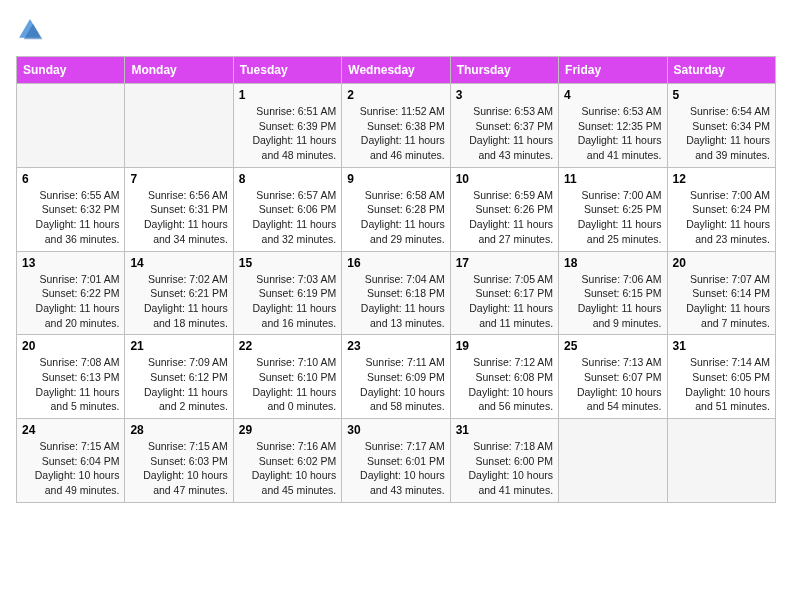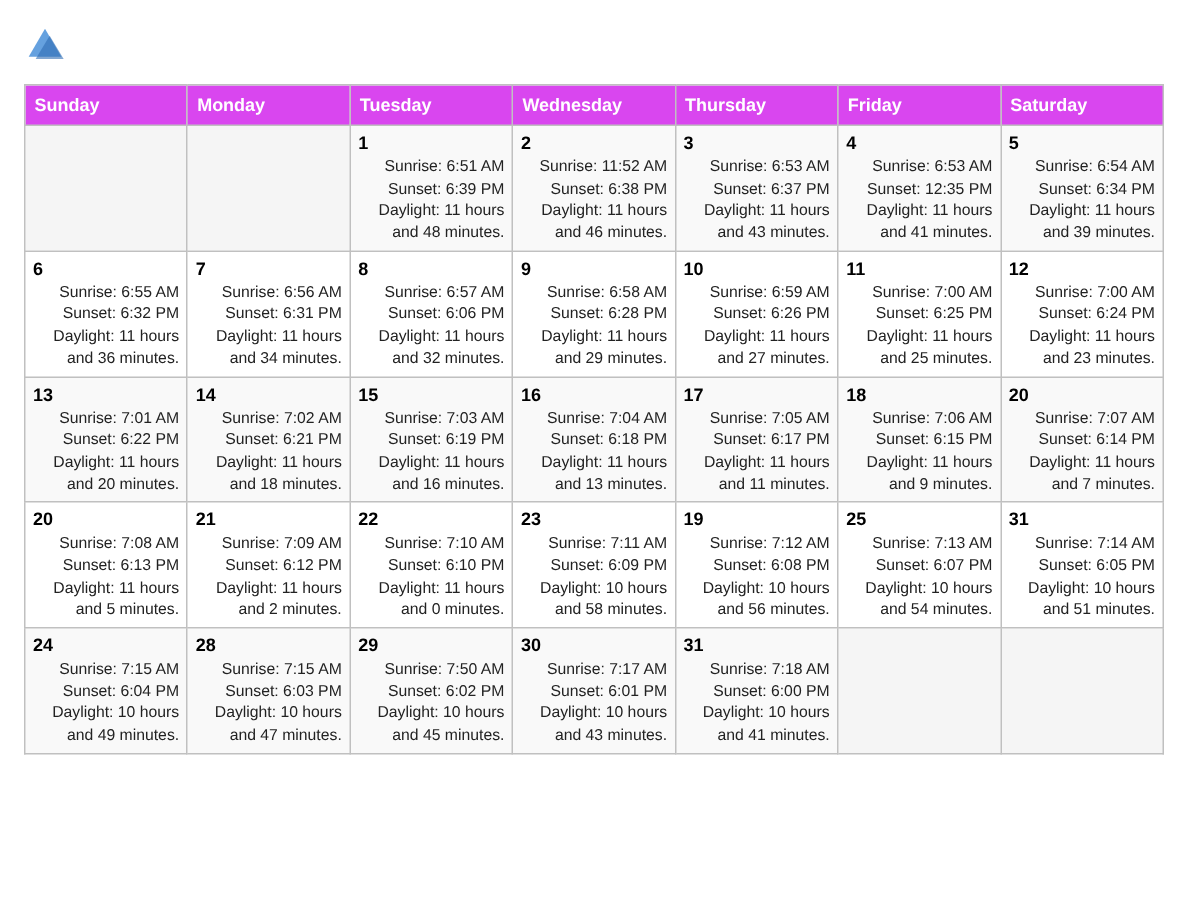--- a/index.html
+++ b/index.html
@@ -287,21 +287,21 @@
 Daylight: 10 hours and 49 minutes.</div>
         </td>
         <td>
           <span class="day-num">28</span>
           <div class="day-info">Sunrise: 7:15 AM
 Sunset: 6:03 PM
 Daylight: 10 hours and 47 minutes.</div>
         </td>
         <td>
           <span class="day-num">29</span>
-          <div class="day-info">Sunrise: 7:50 AM
+          <div class="day-info">Sunrise: 7:16 AM
 Sunset: 6:02 PM
 Daylight: 10 hours and 45 minutes.</div>
         </td>
         <td>
           <span class="day-num">30</span>
           <div class="day-info">Sunrise: 7:17 AM
 Sunset: 6:01 PM
 Daylight: 10 hours and 43 minutes.</div>
         </td>
         <td>

